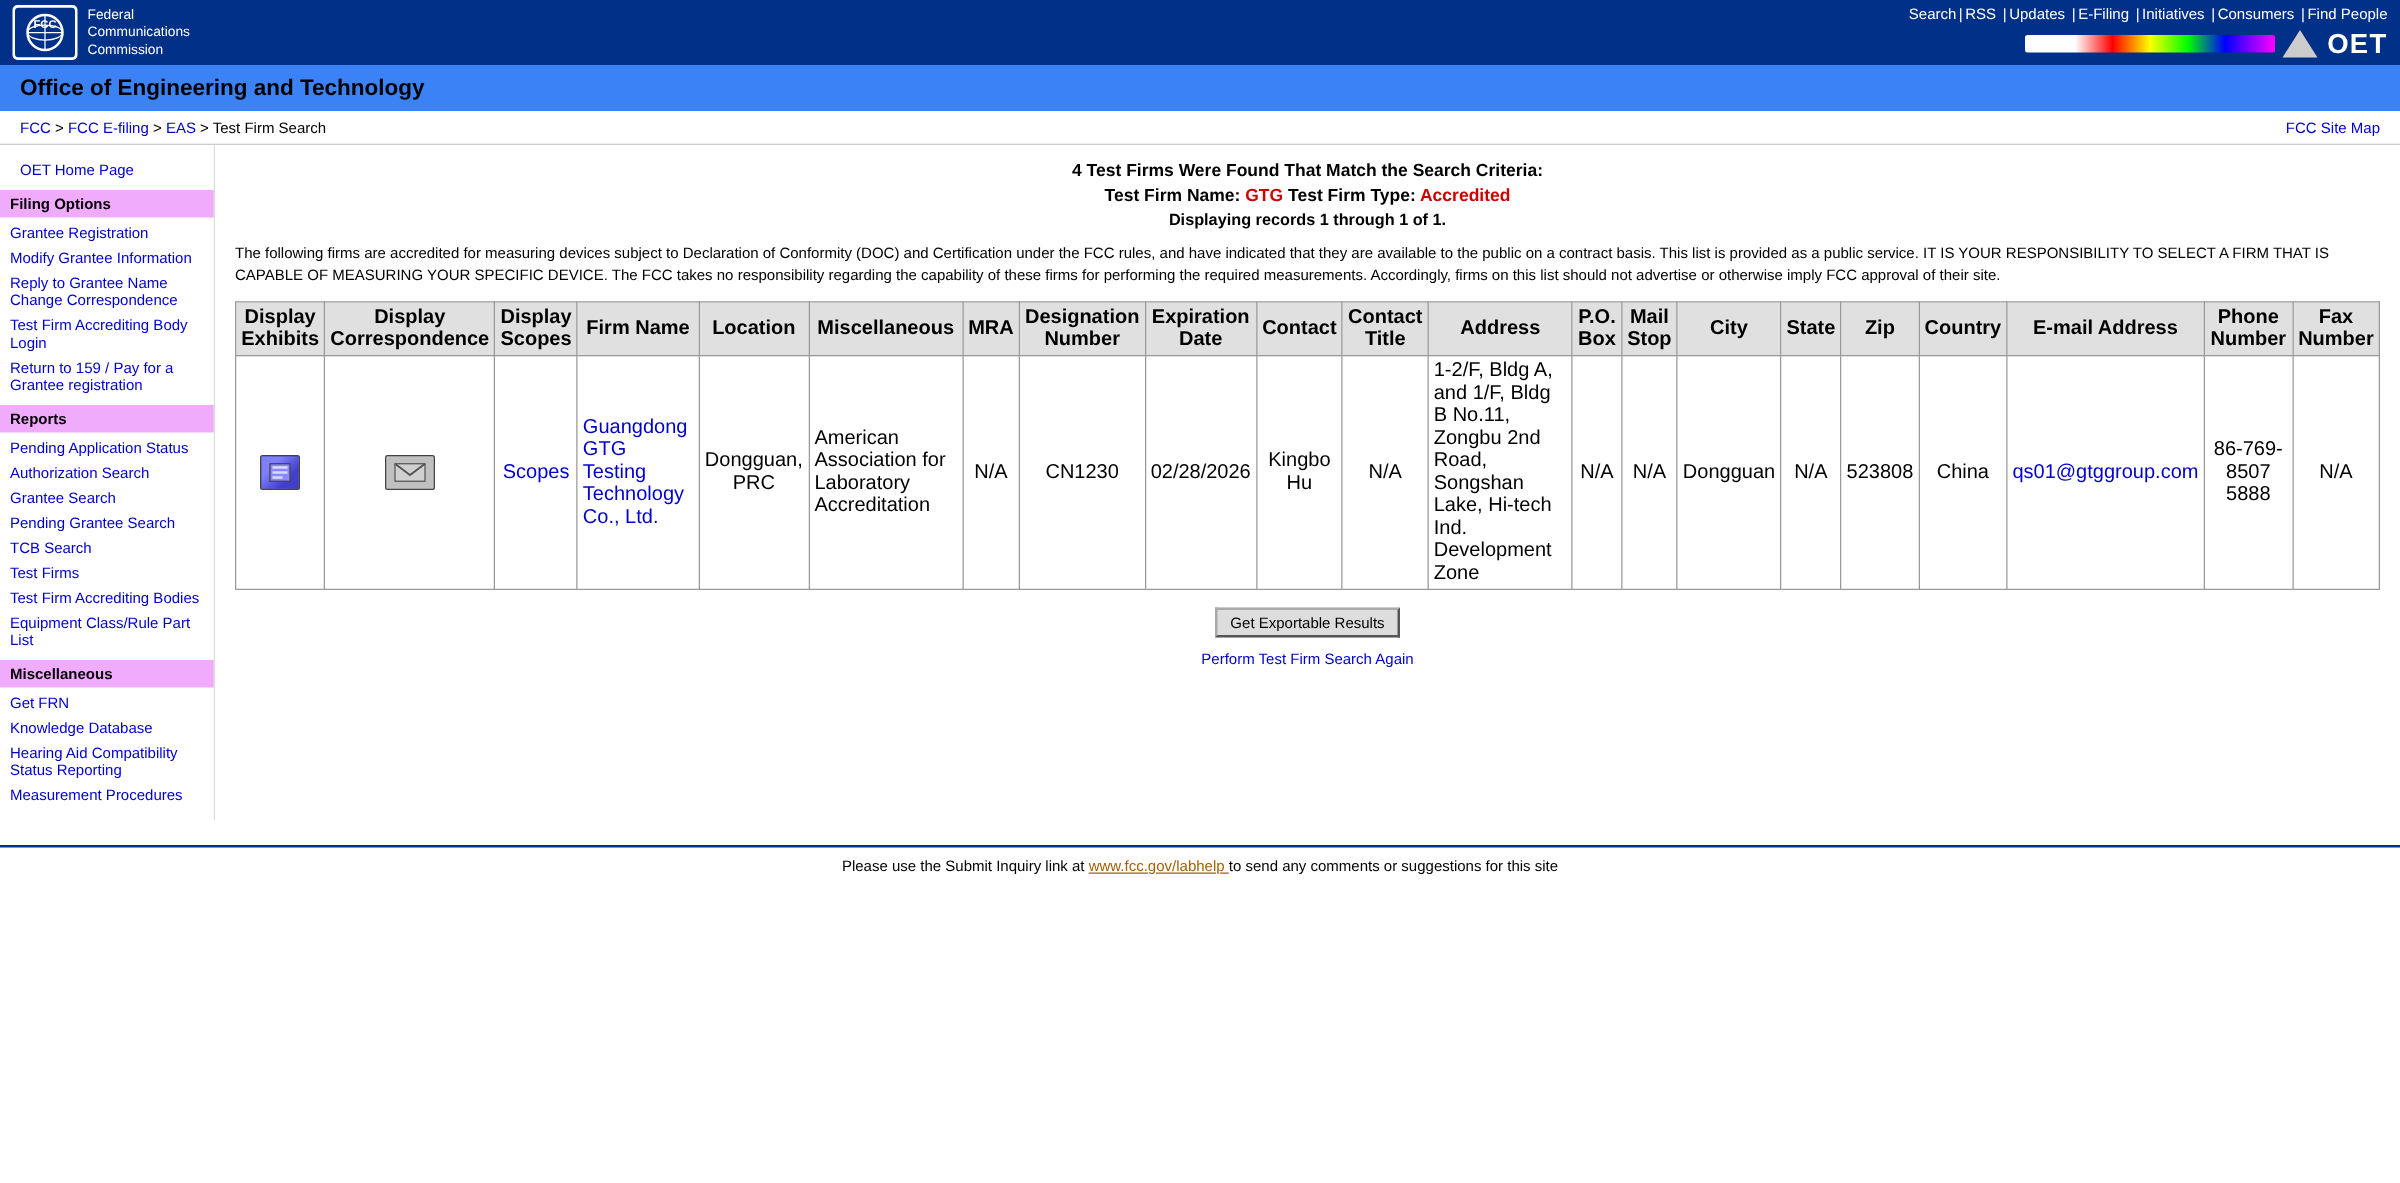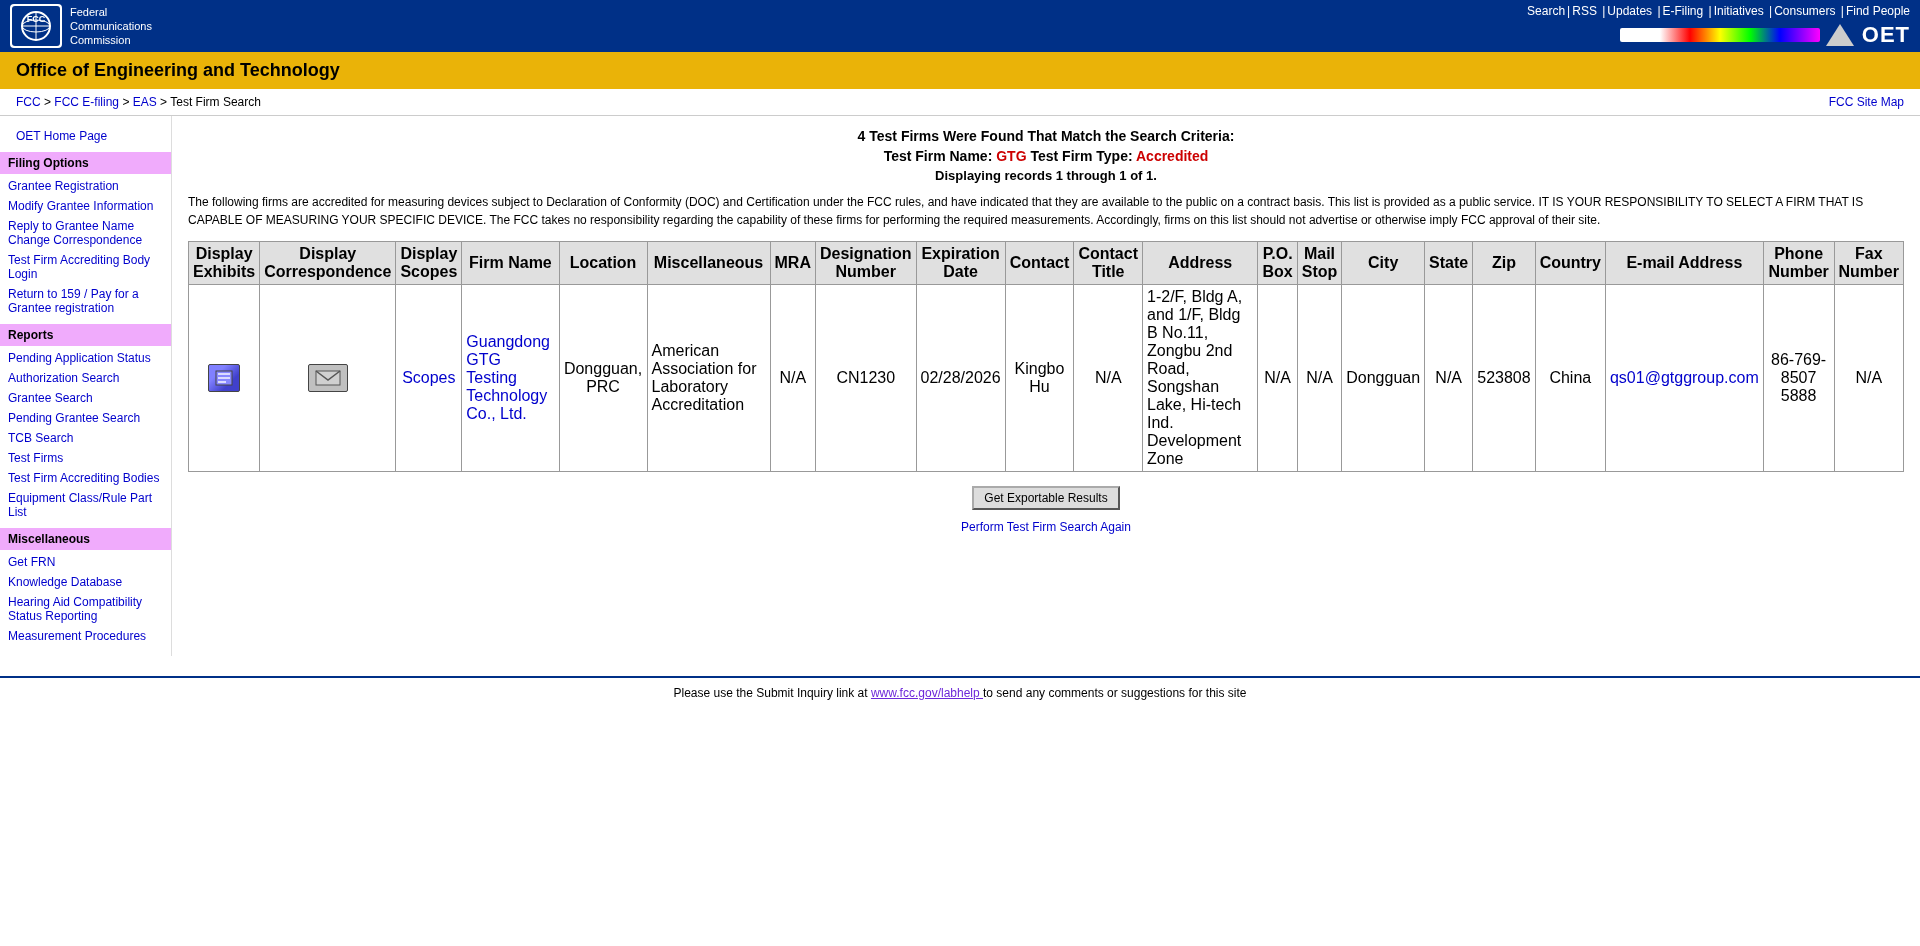--- a/index.html
+++ b/index.html
@@ -75,21 +75,21 @@
     }
     #oet-text {
       color: #fff;
       font-size: 22px;
       font-weight: bold;
       letter-spacing: 1px;
     }
 
     
     #oet-header {
-      background: #eab308;
+      background: #3b82f6;
       padding: 8px 16px;
       font-size: 18px;
       font-weight: bold;
       color: #000;
     }
 
     
     #breadcrumb-bar {
       background: #fff;
       padding: 6px 16px;
@@ -210,21 +210,21 @@
 
     
     #footer {
       background: #fff;
       border-top: 2px solid #003087;
       padding: 8px 16px;
       text-align: center;
       font-size: 12px;
       margin-top: 20px;
     }
-    #footer a { color: #6d28d9; }
+    #footer a { color: #a16207; }
 
     .highlight-gtg { color: #c00; font-weight: bold; }
     .highlight-accredited { color: #c00; font-weight: bold; }
 
     
     .icon-cell-exhibits {
       display: inline-flex;
       align-items: center;
       justify-content: center;
       width: 32px;

